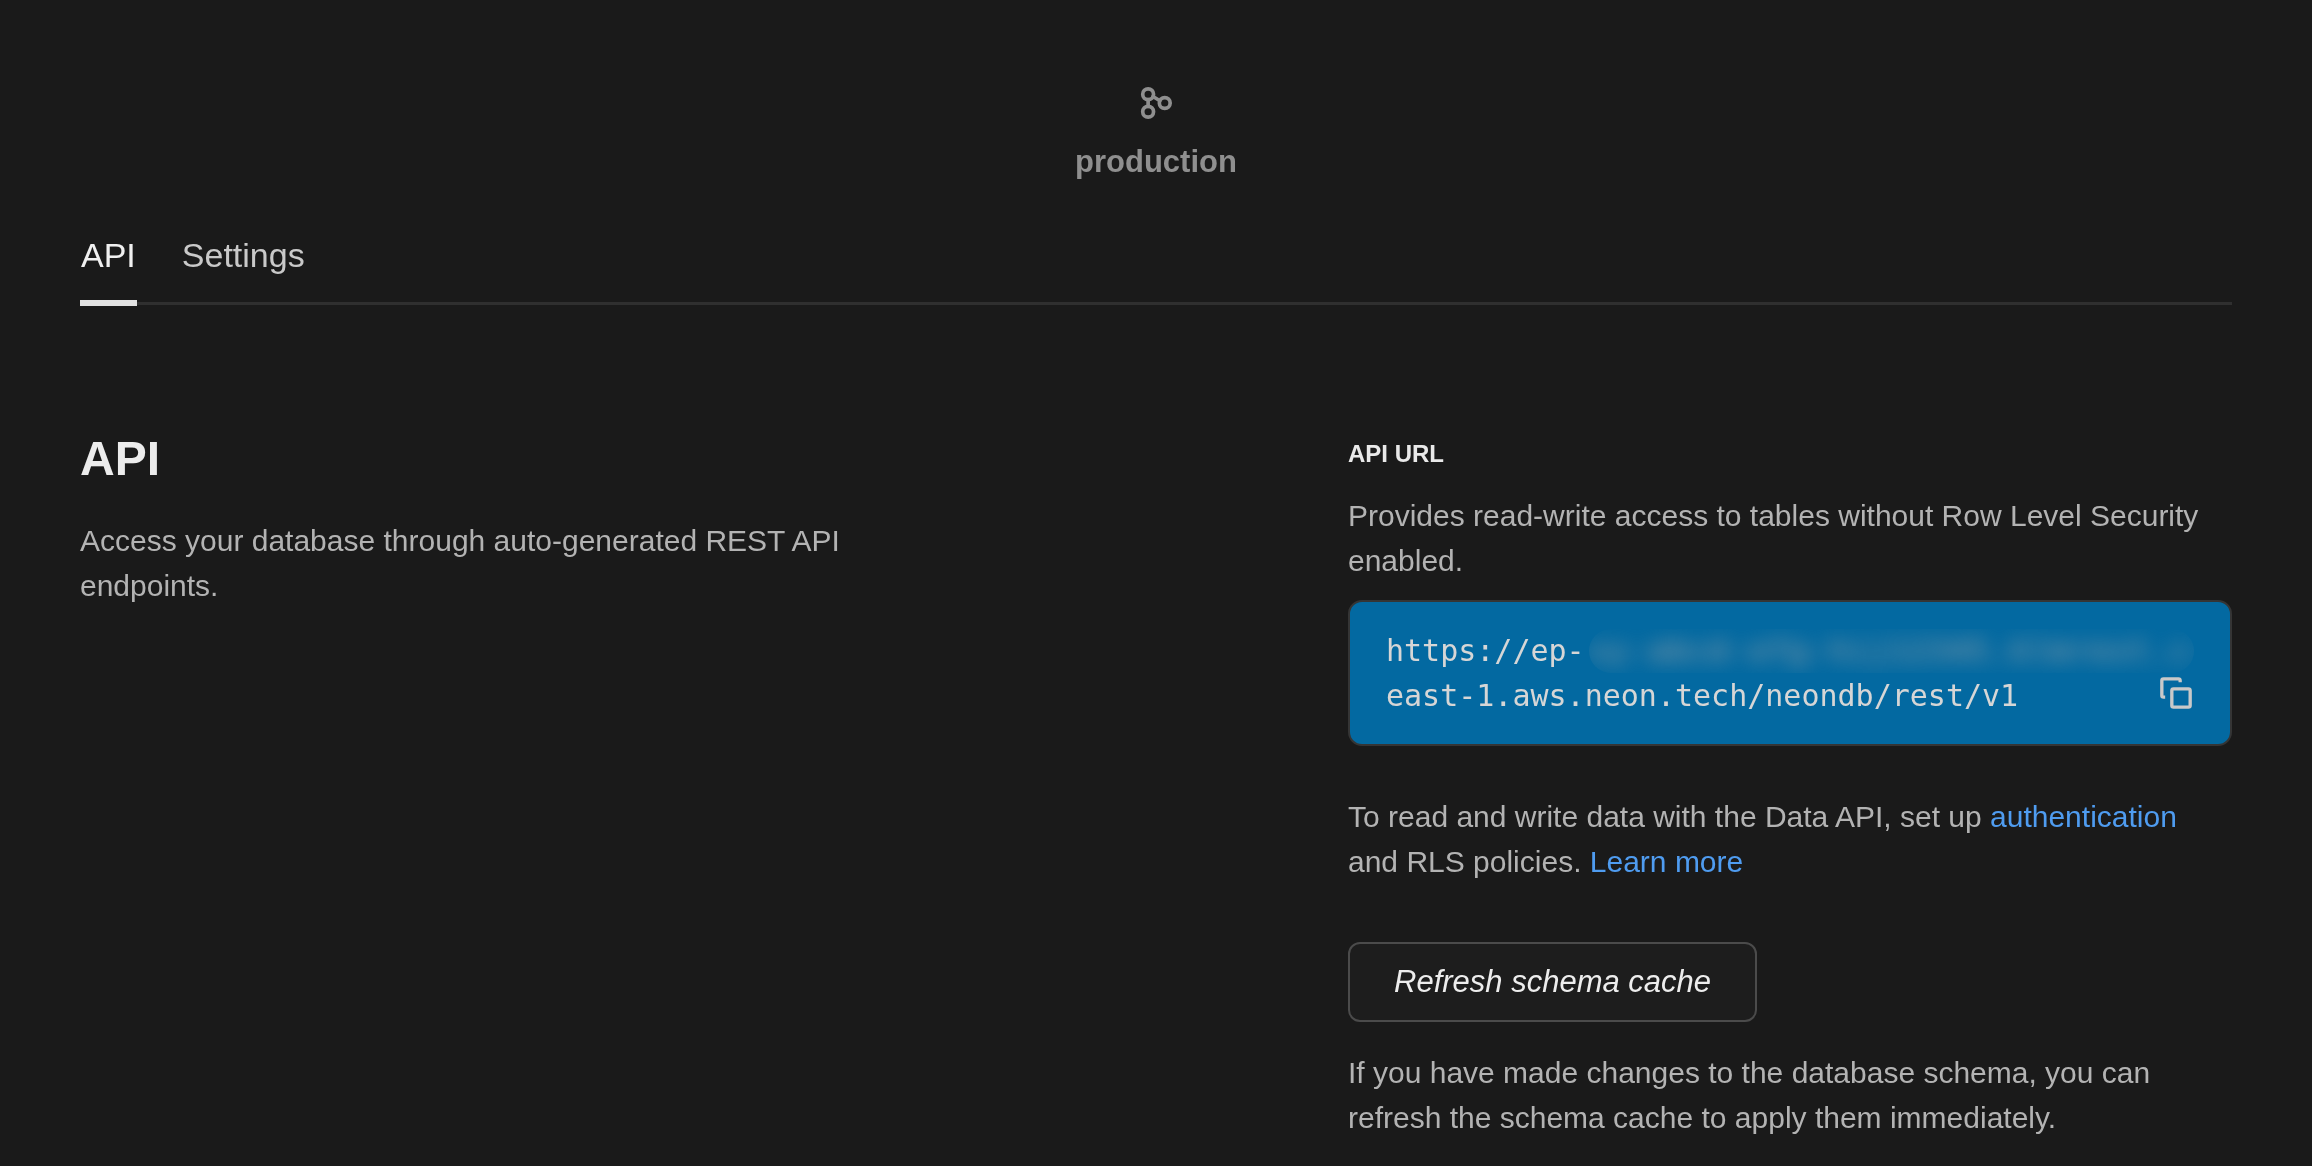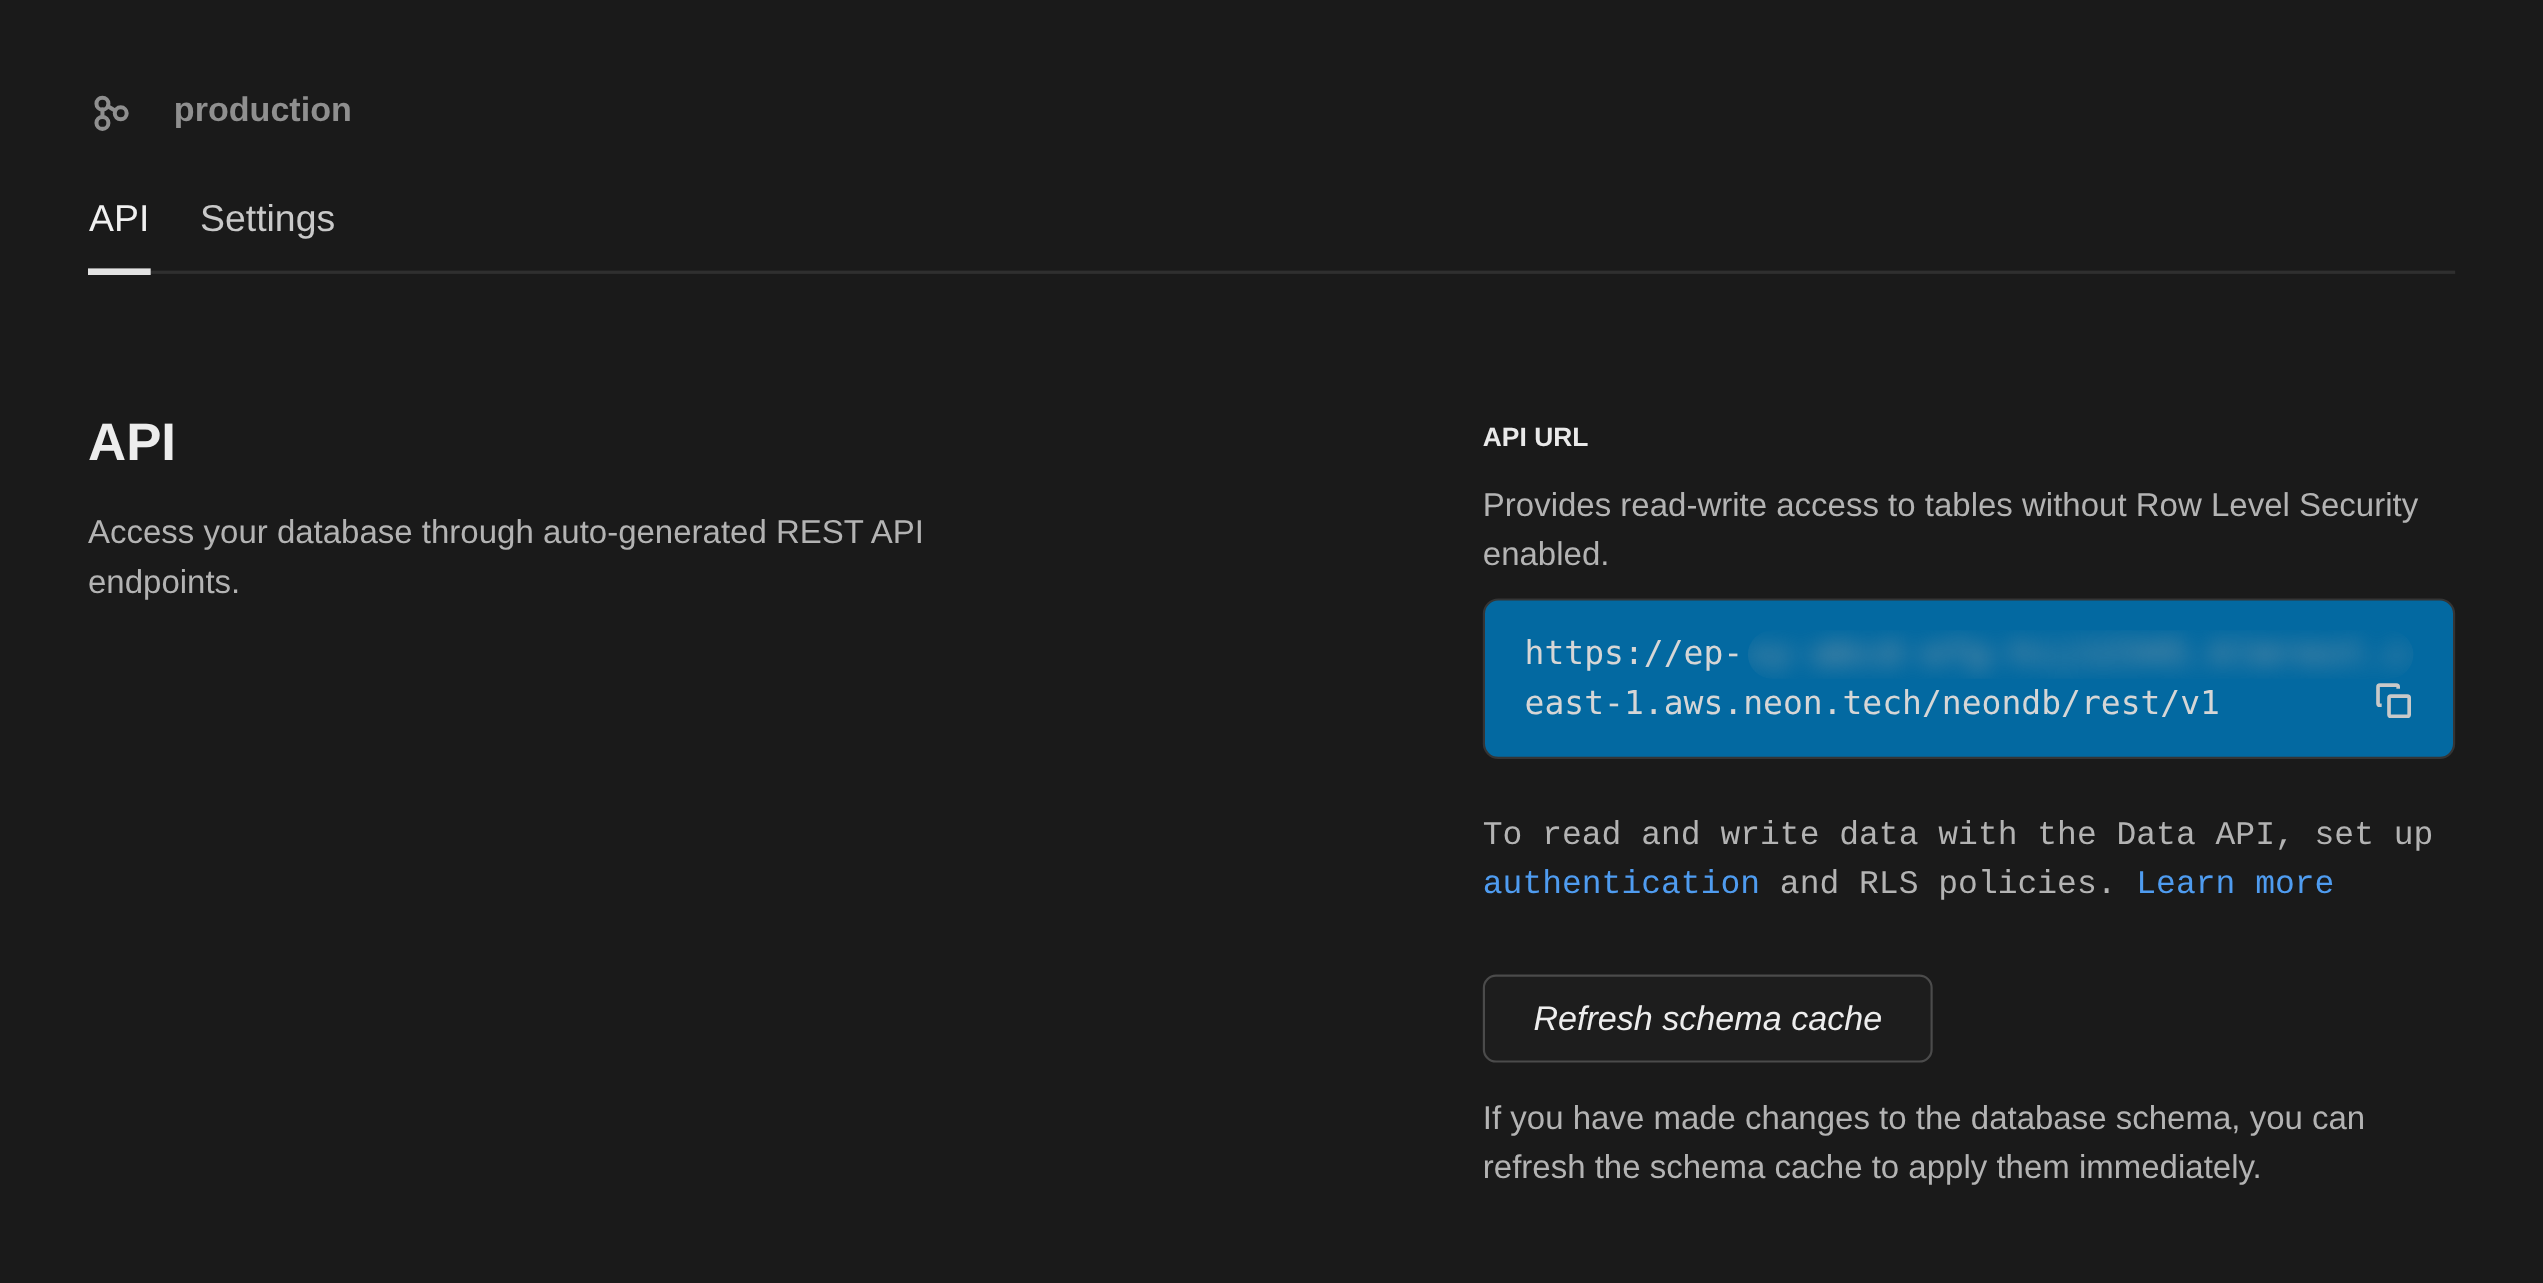--- a/index.html
+++ b/index.html
@@ -19,23 +19,24 @@
   .page-title {
     font-size: 58px;
     font-weight: 700;
     letter-spacing: -0.5px;
     color: #ececec;
     line-height: 1.1;
   }
   .branch-row {
     margin-top: 26px;
     display: flex;
-    align-items: flex-start;
-    gap: 36px;
-    cursor: pointer;
+    align-items: center;
+    gap: 20px;
+    cursor: pointer;
+    flex-direction: column;
   }
   .branch-row svg { display: block; }
   .branch-label {
     font-size: 31px;
     font-weight: 600;
     color: #8f8f8f;
   }
 
   
   .tabs {
@@ -133,21 +134,21 @@
     height: 48px;
     background: none;
     border: none;
     cursor: pointer;
     display: flex;
     align-items: center;
     justify-content: center;
   }
 
   
-  .auth-note { margin-top: 48px; font-family: Liberation Mono, monospace; }
+  .auth-note { margin-top: 48px; }
   .link {
     color: #4f9cf0;
     text-decoration: none;
     cursor: pointer;
   }
 
   
   .refresh-button {
     margin-top: 58px;
     display: inline-block;

